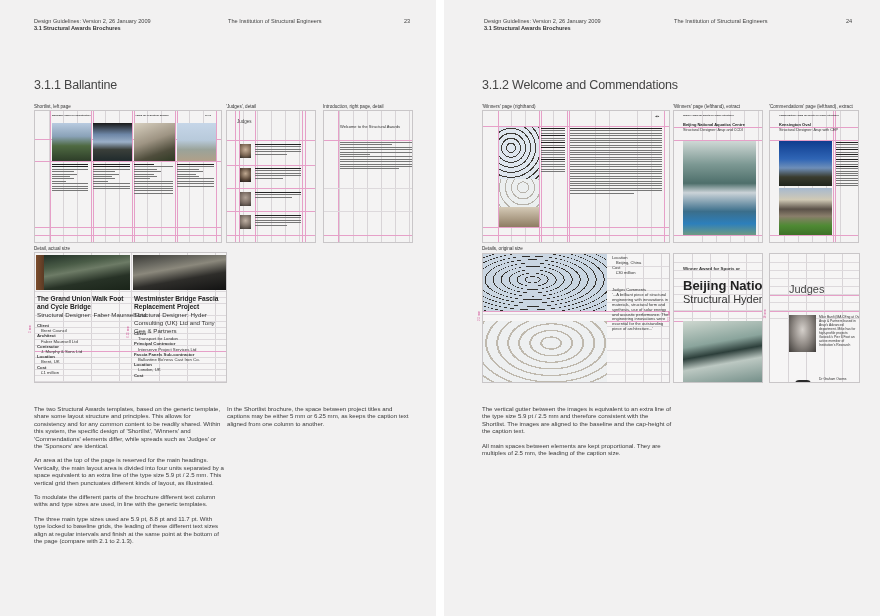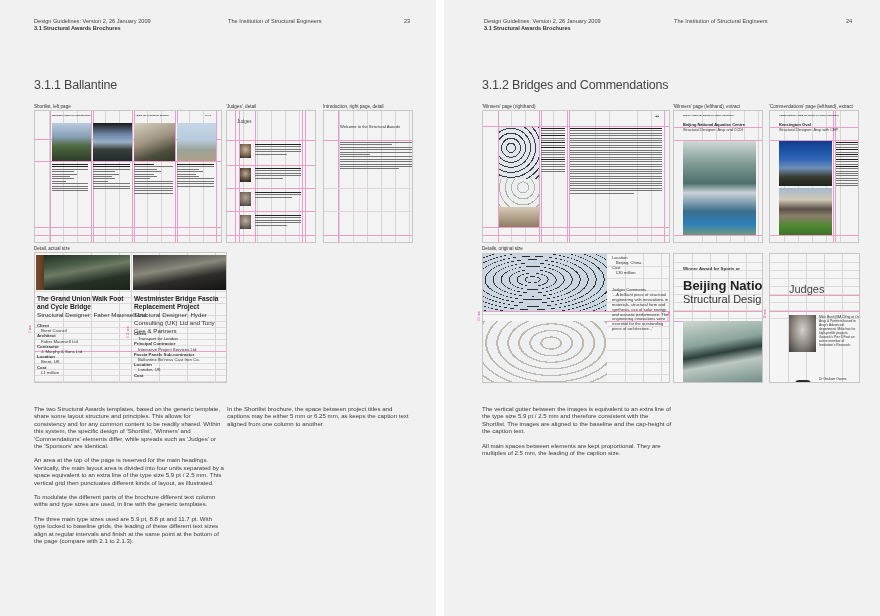--- a/index.html
+++ b/index.html
@@ -292,21 +292,21 @@
 </div>
 
 <div class="page" id="page-right">
   <div class="hdr-left">
     <div>Design Guidelines: Version 2, 26 January 2009</div>
     <div class="b">3.1 Structural Awards Brochures</div>
   </div>
   <div class="hdr-mid">The Institution of Structural Engineers</div>
   <div class="hdr-num">24</div>
 
-  <h1 class="sec-title" style="left:38px">3.1.2 Bridges and Commendations</h1>
+  <h1 class="sec-title" style="left:38px">3.1.2 Welcome and Commendations</h1>
 
   <div class="cap" style="left:38px;top:104px">'Winners' page (righthand)</div>
   <div class="cap" style="left:229px;top:104px">'Winners' page (lefthand), extract</div>
   <div class="cap" style="left:325px;top:104px">'Commendations' page (lefthand), extract</div>
 
   <div class="frame" style="left:38px;top:110px;width:188px;height:133px">
     <div class="vg" style="left:28px"></div>
       <div class="vg" style="left:42px"></div>
       <div class="vg" style="left:70px"></div>
       <div class="vg" style="left:84px"></div>
@@ -477,21 +477,21 @@
       <div class="hg" style="top:24px"></div>
       <div class="hg" style="top:32px"></div>
     <div class="hg" style="top:40px"></div>
       <div class="hg" style="top:48px"></div>
       <div class="hg" style="top:56px"></div>
       <div class="hg" style="top:64px"></div>
     <div class="hm" style="top:57px"></div>
       <div class="hm" style="top:67px"></div>
     <div class="tx b" style="left:9px;top:13px;font-size:4.4px;white-space:nowrap">Winner Award for Sports or</div>
     <div class="big-h" style="left:9px;top:24px">Beijing Nationa</div>
-    <div class="big-s" style="left:9px;top:39px">Structural Desig</div>
+    <div class="big-s" style="left:9px;top:39px">Structural Hyder</div>
     <div class="photo" style="left:9px;top:67px;width:80px;height:63px;background:linear-gradient(170deg,#cfd8d0 0%,#8aa49c 35%,#2d3f3b 50%,#bcc8c2 65%,#6e8a84 100%)"></div>
   </div>
   <div class="dim" style="left:220px;top:314px">2.5 mm</div>
 
   <div class="frame" style="left:325px;top:253px;width:91px;height:130px;background:#f6f5f5">
     <div class="vg" style="left:18px"></div>
       <div class="vg" style="left:36px"></div>
       <div class="vg" style="left:54px"></div>
       <div class="vg" style="left:72px"></div>
     <div class="hg" style="top:8px"></div>

